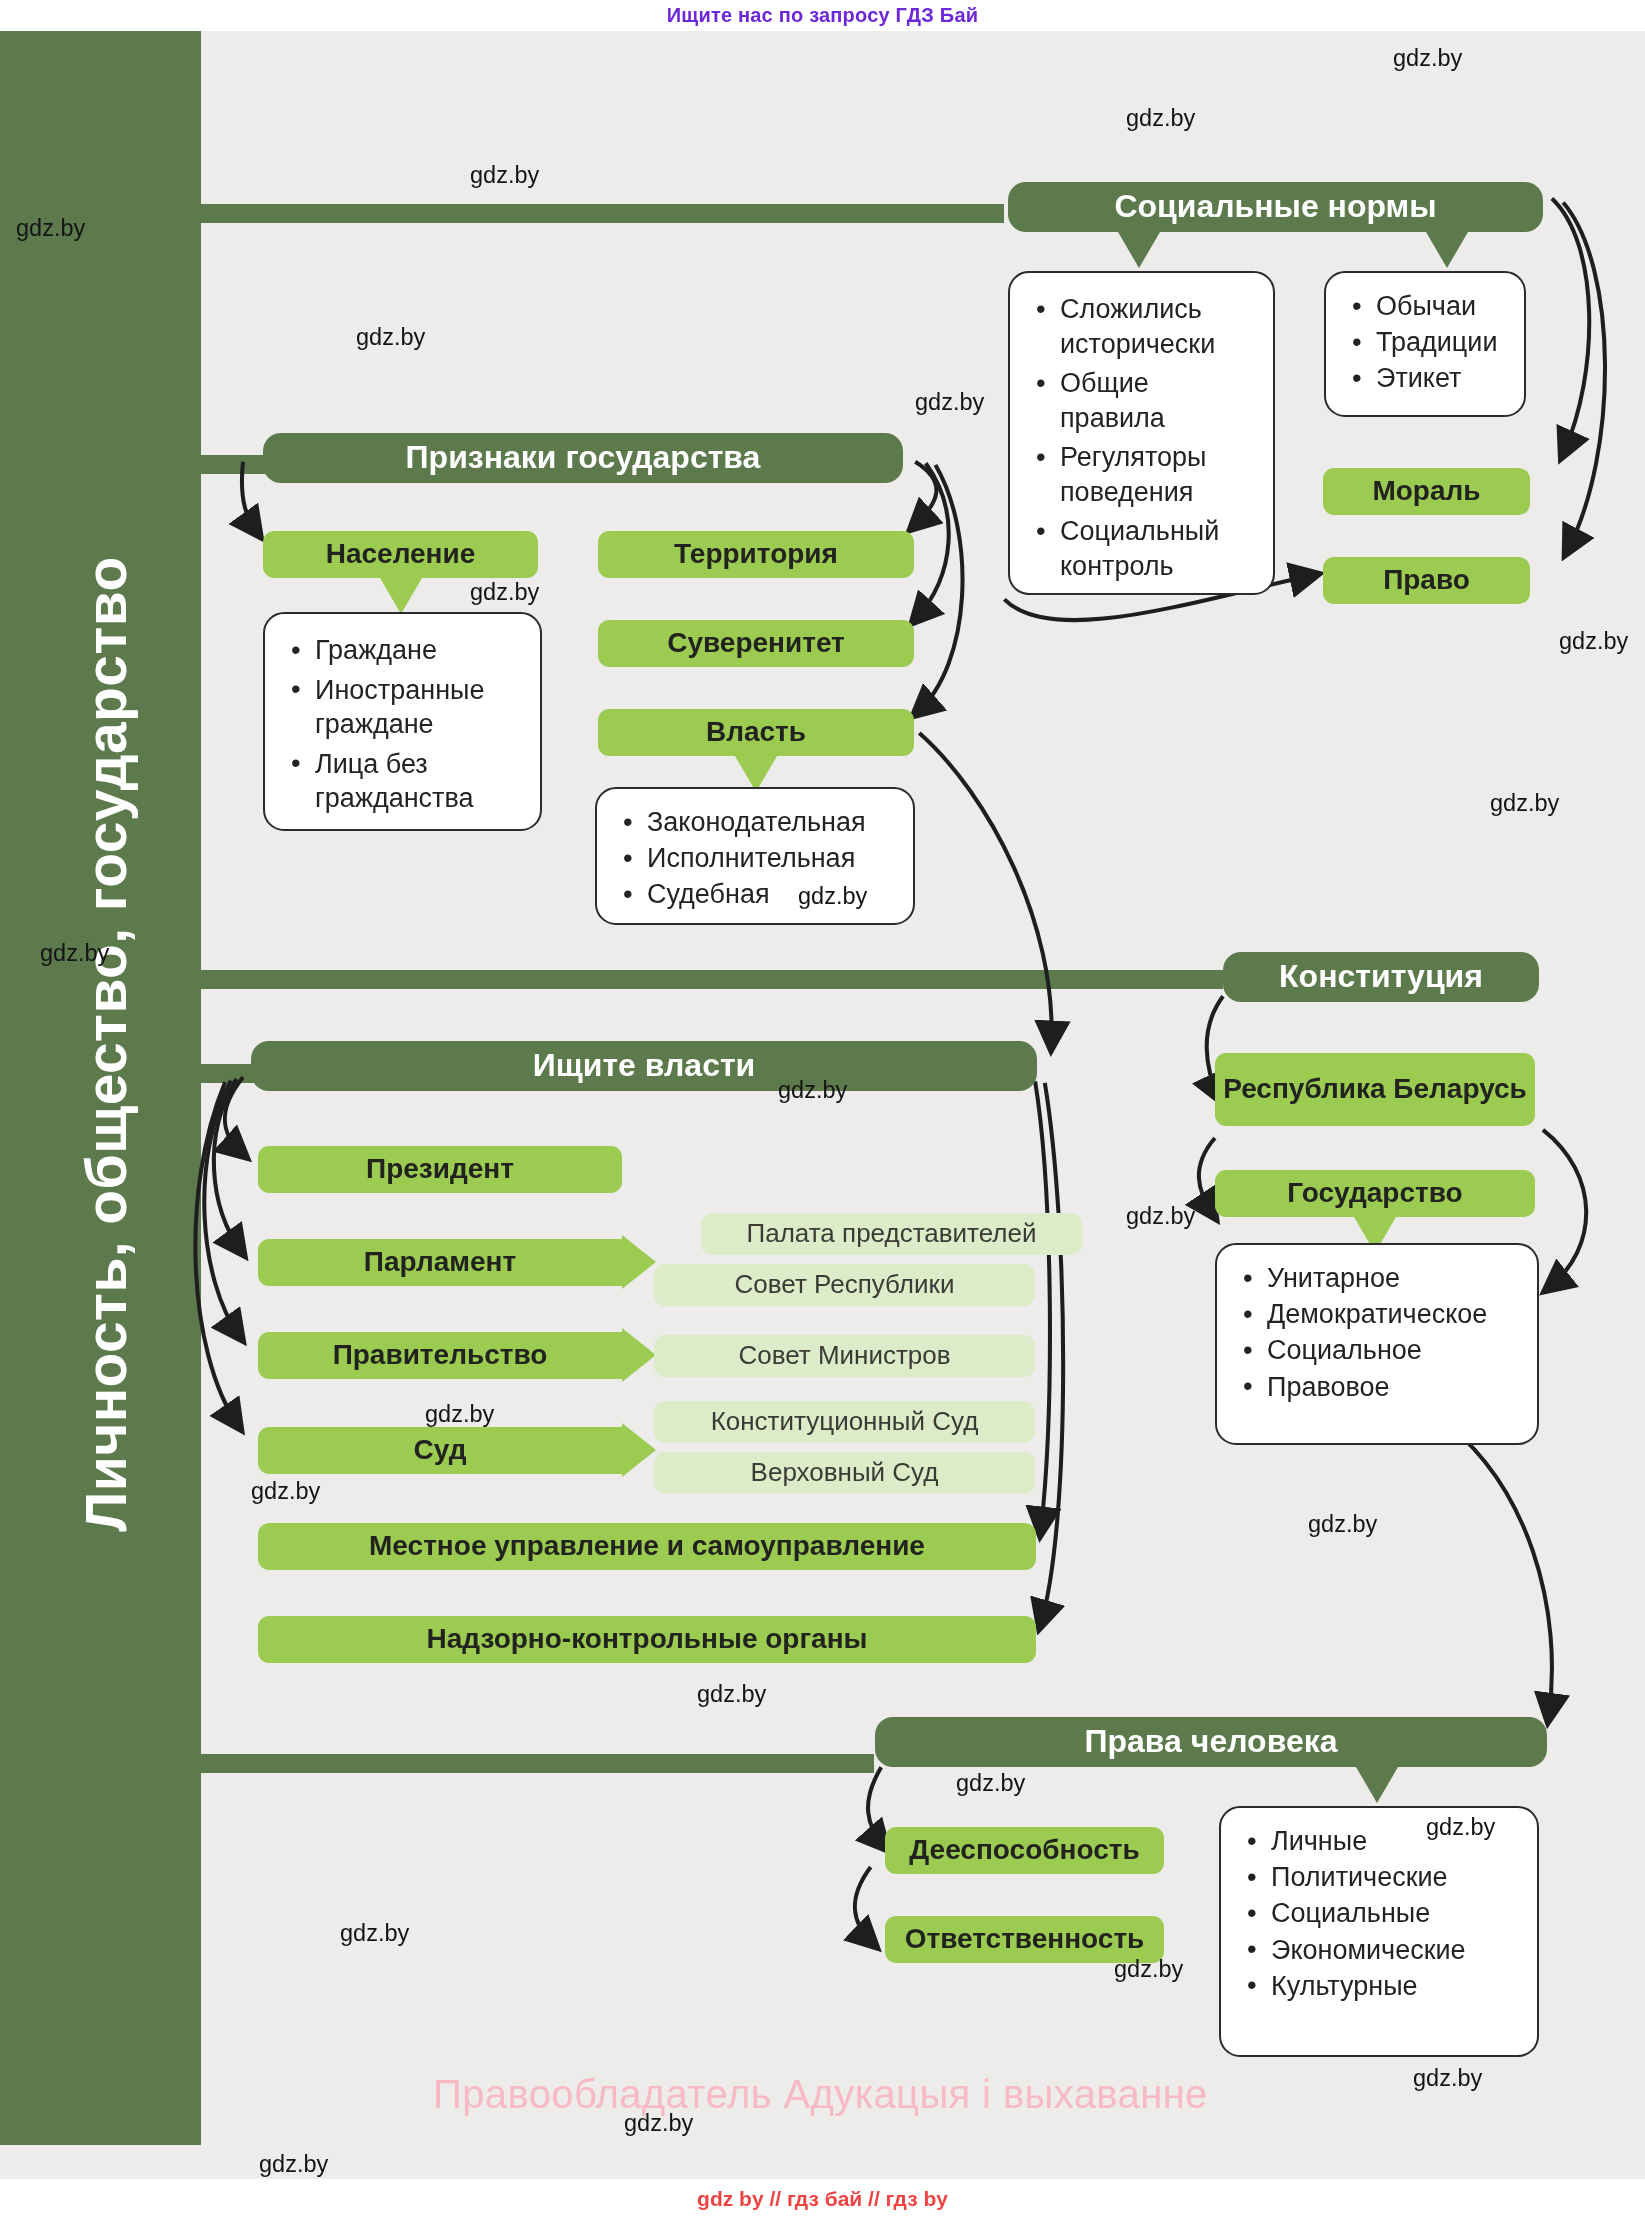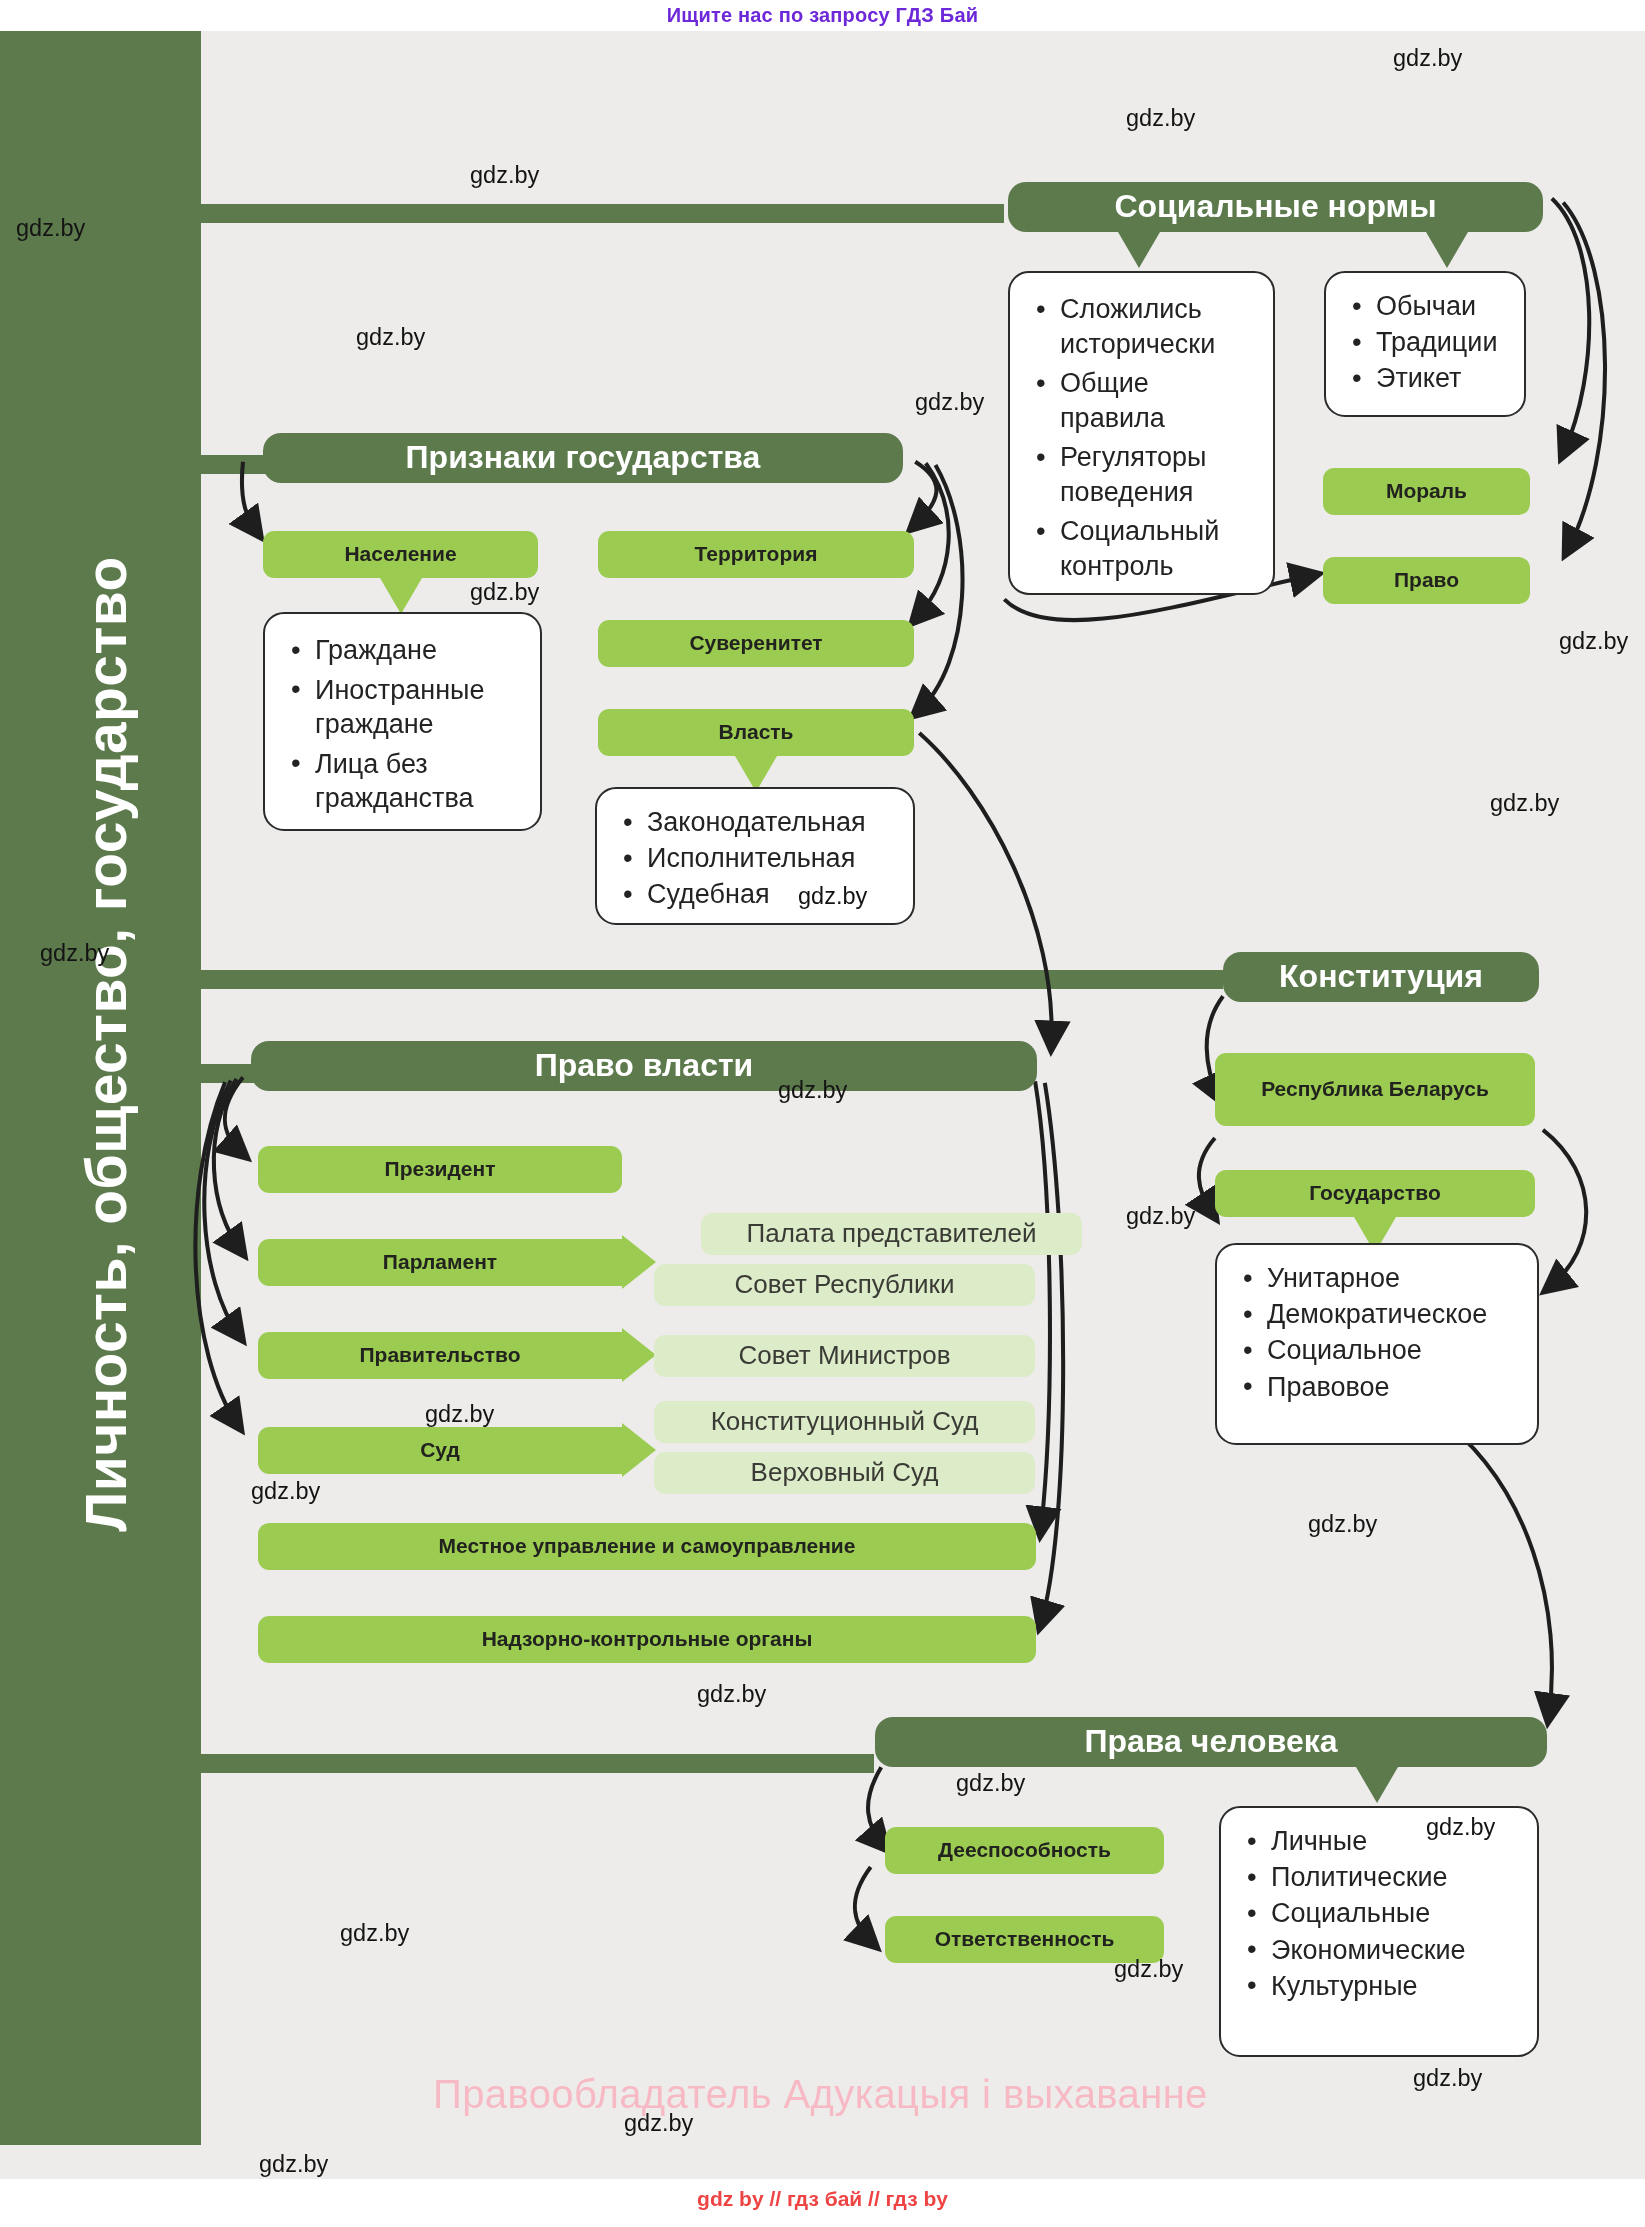--- a/index.html
+++ b/index.html
@@ -48,21 +48,21 @@
 
   
   .hdr {
     position: absolute; background: #5d7a4d; border-radius: 18px;
     color: #ffffff; font-size: 32px; font-weight: 700;
     display: flex; align-items: center; justify-content: center;
     text-align: center; line-height: 1.1;
   }
   .chip {
     position: absolute; background: #9bcc51; border-radius: 11.3px;
-    color: #22231f; font-size: 21px; font-weight: 700;
+    color: #22231f; font-size: 28px; font-weight: 700;
     display: flex; align-items: center; justify-content: center;
     text-align: center; line-height: 1.15;
   }
   .chip.arrowR { border-radius: 11.3px 0 0 11.3px; }
   .chip.arrowR::after {
     content: ""; position: absolute; right: -31px; top: 0;
     width: 0; height: 0;
     border-top: 809px solid transparent; border-bottom: 809px solid transparent;
   }
   .sub {
@@ -215,21 +215,21 @@
   <div class="tri tri-lite" style="left:735px; top:756px;"></div>
 
   <div class="card tight" style="left:595px; top:787px; width:320px; height:138px;">
     <ul>
       <li>Законодательная</li>
       <li>Исполнительная</li>
       <li>Судебная</li>
     </ul>
   </div>
 
-  <div class="hdr" style="left:251px; top:1041px; width:786px; height:50px;">Право власти</div>
+  <div class="hdr" style="left:251px; top:1041px; width:786px; height:50px;">Ищите власти</div>
 
   <div class="chip" style="left:258px; top:1146px; width:364px; height:47px;">Президент</div>
 
   <div class="chip arrowR" style="left:258px; top:1239px; width:364px; height:47px;">Парламент</div>
   <div class="tab" style="left:622px; top:1235px;"></div>
   <div class="sub" style="left:654px; top:1213px; width:381px; height:42px;margin-left:47px;">Палата представителей</div>
   <div class="sub" style="left:654px; top:1264px; width:381px; height:42px;">Совет Республики</div>
 
   <div class="chip arrowR" style="left:258px; top:1332px; width:364px; height:47px;">Правительство</div>
   <div class="tab" style="left:622px; top:1328px;"></div>

